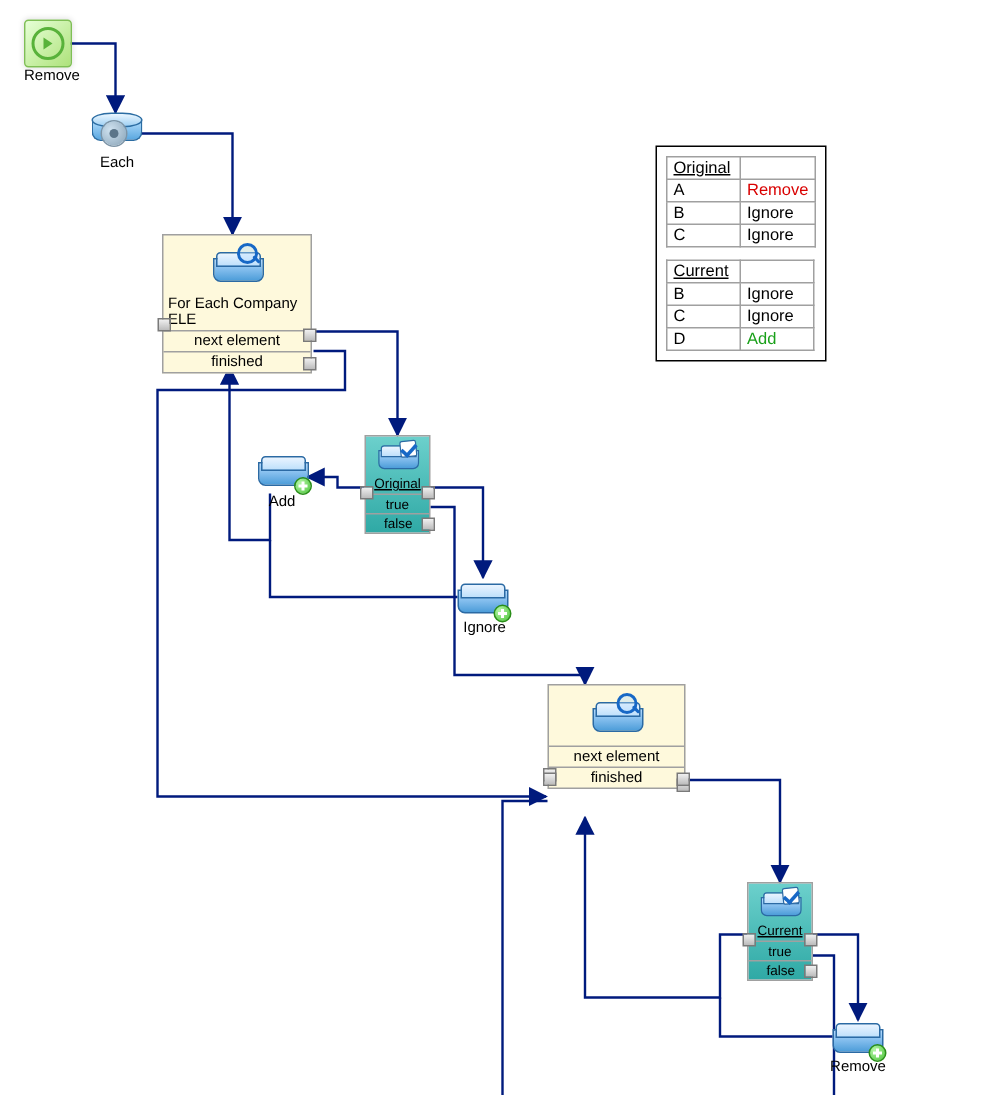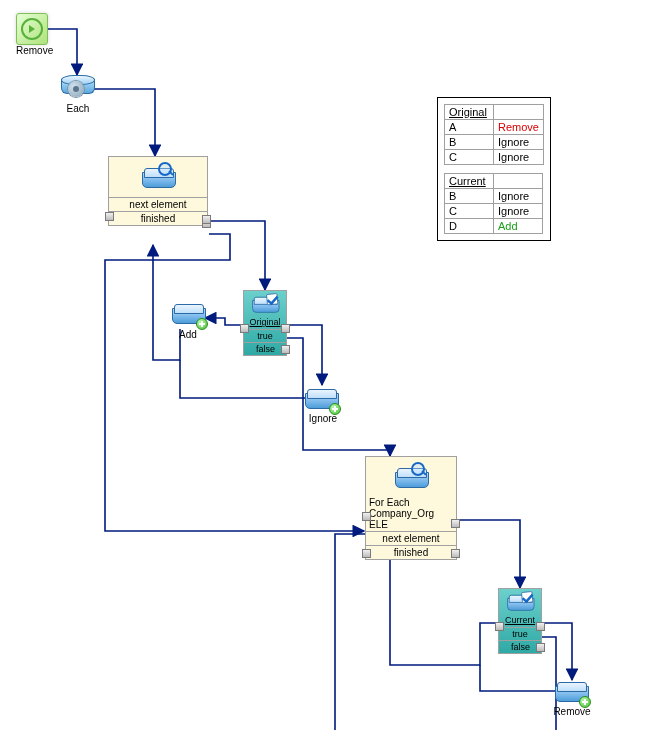--- a/index.html
+++ b/index.html
@@ -104,20 +104,22 @@
     <div class="icon-area">
       <div class="files" style="position:relative">
         <div class="tray"></div>
           <div class="front"></div>
           <div class="mag">
             <div class="lens"></div>
             <div class="hand"></div>
           </div>
       </div>
     </div>
+    <div class="title">For Each Company
+ELE</div>
     <div class="row">next element</div>
     <div class="row">finished</div>
     <div class="port l" style="top:55px"></div>
     <div class="port r" style="top:62px"></div>
     <div class="port r" style="bottom:1px"></div>
   </div>
 
   <div class="files" style="left:172px;top:300px">
     <div class="tray"></div>
       <div class="front"></div>
@@ -155,22 +157,20 @@
     <div class="icon-area">
       <div class="files" style="position:relative">
         <div class="tray"></div>
           <div class="front"></div>
           <div class="mag">
             <div class="lens"></div>
             <div class="hand"></div>
           </div>
       </div>
     </div>
-    <div class="title">For Each
-Company_Org ELE</div>
     <div class="row">next element</div>
     <div class="row">finished</div>
     <div class="port l" style="top:55px"></div>
     <div class="port r" style="top:62px"></div>
     <div class="port r" style="bottom:1px"></div>
     <div class="port l" style="bottom:1px"></div>
   </div>
 
   <div class="node teal" style="left:498px;top:588px;width:44px">
     <div class="icon-area" style="height:26px">

